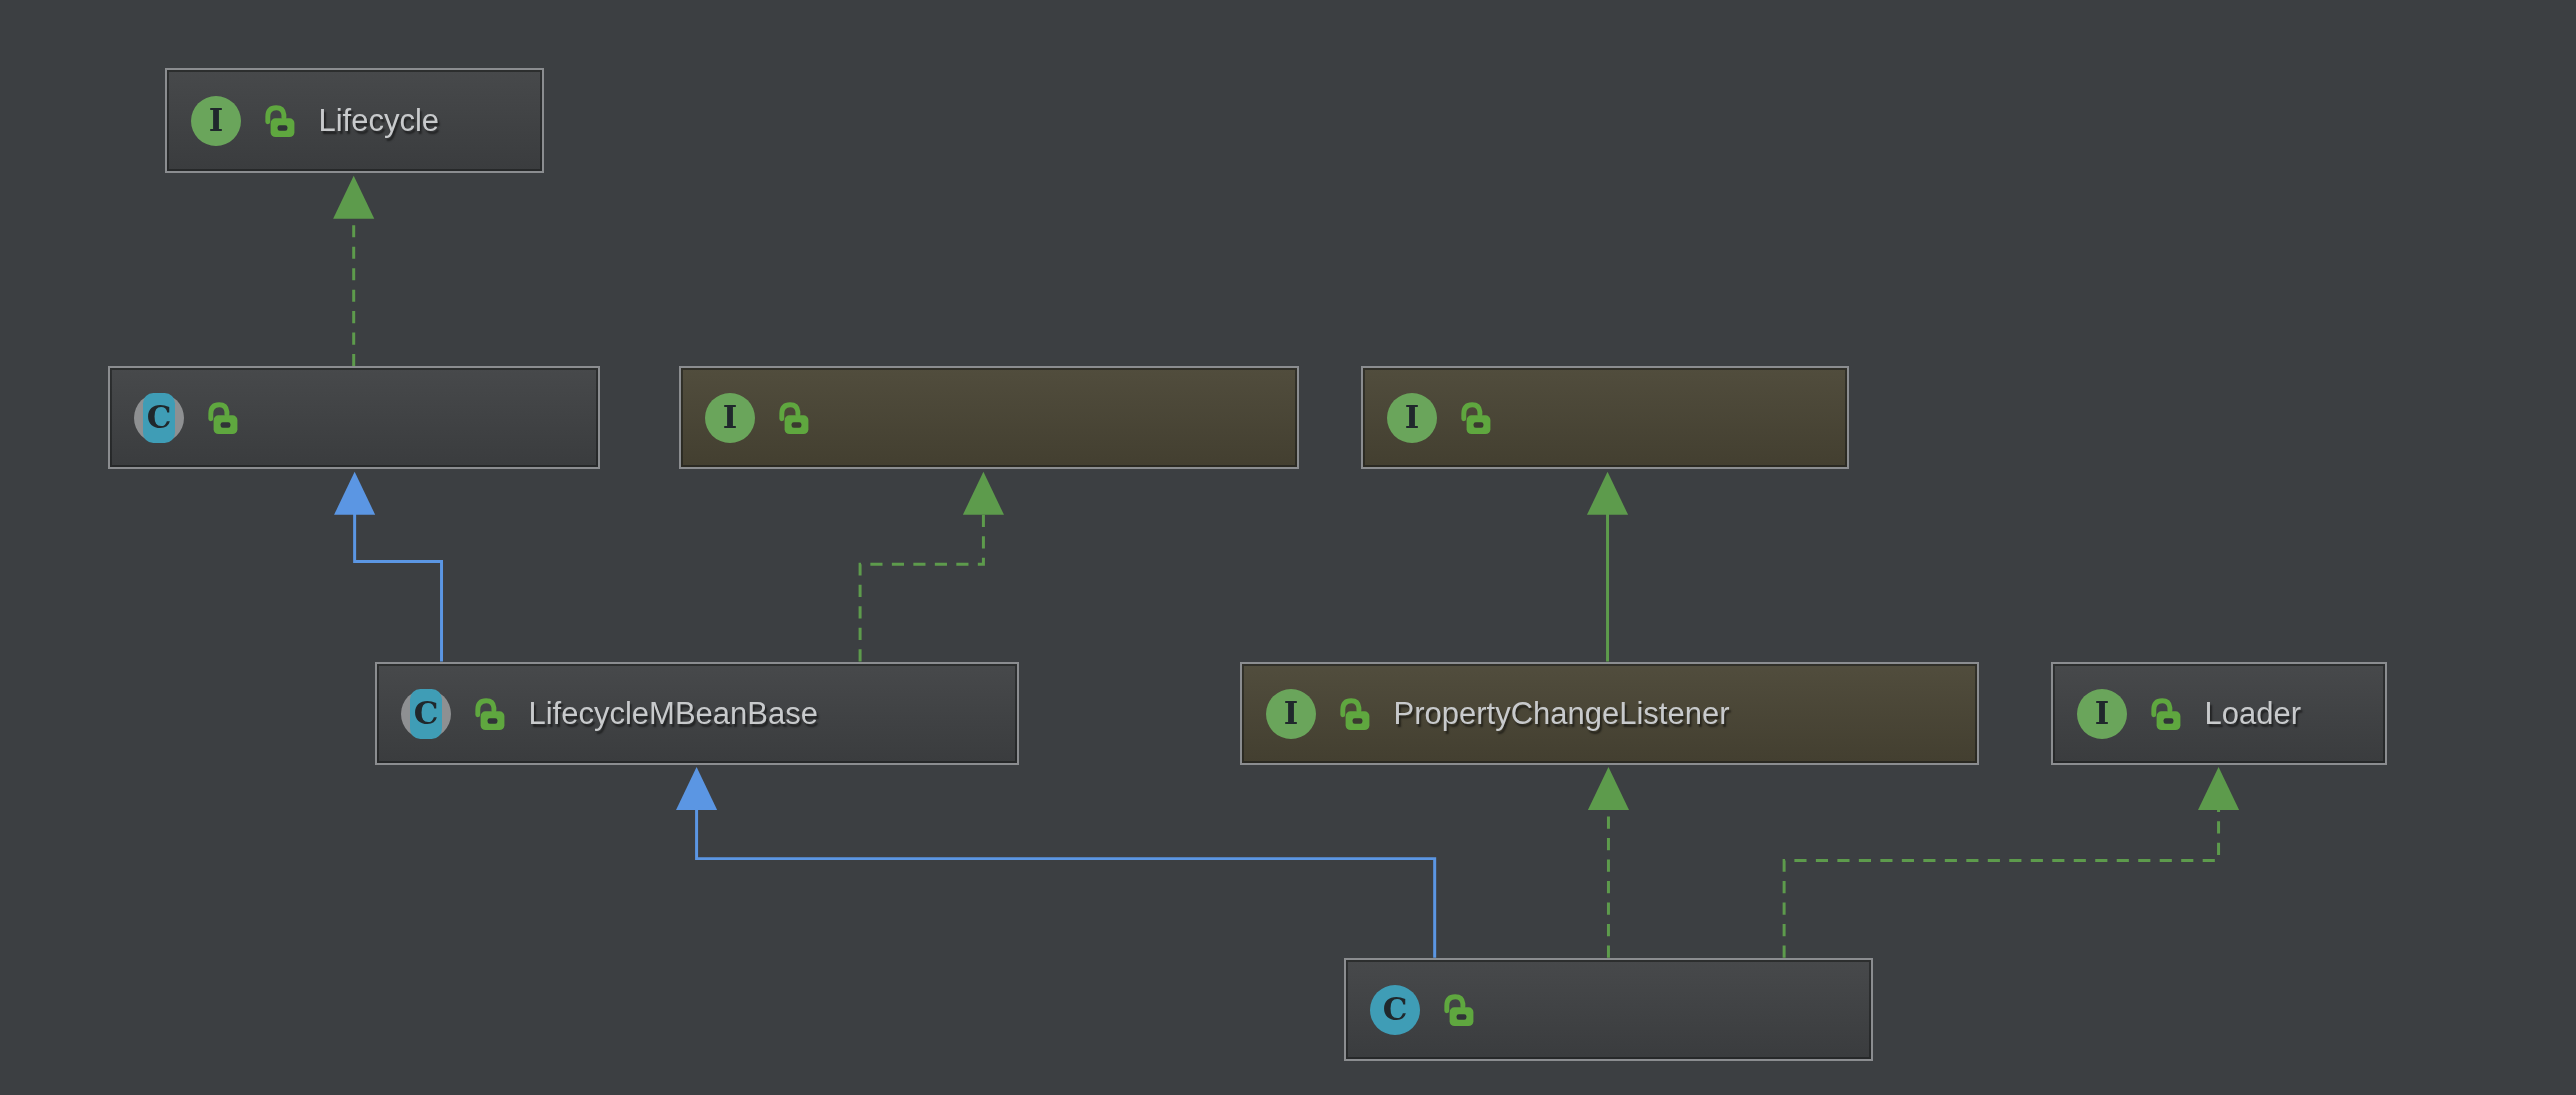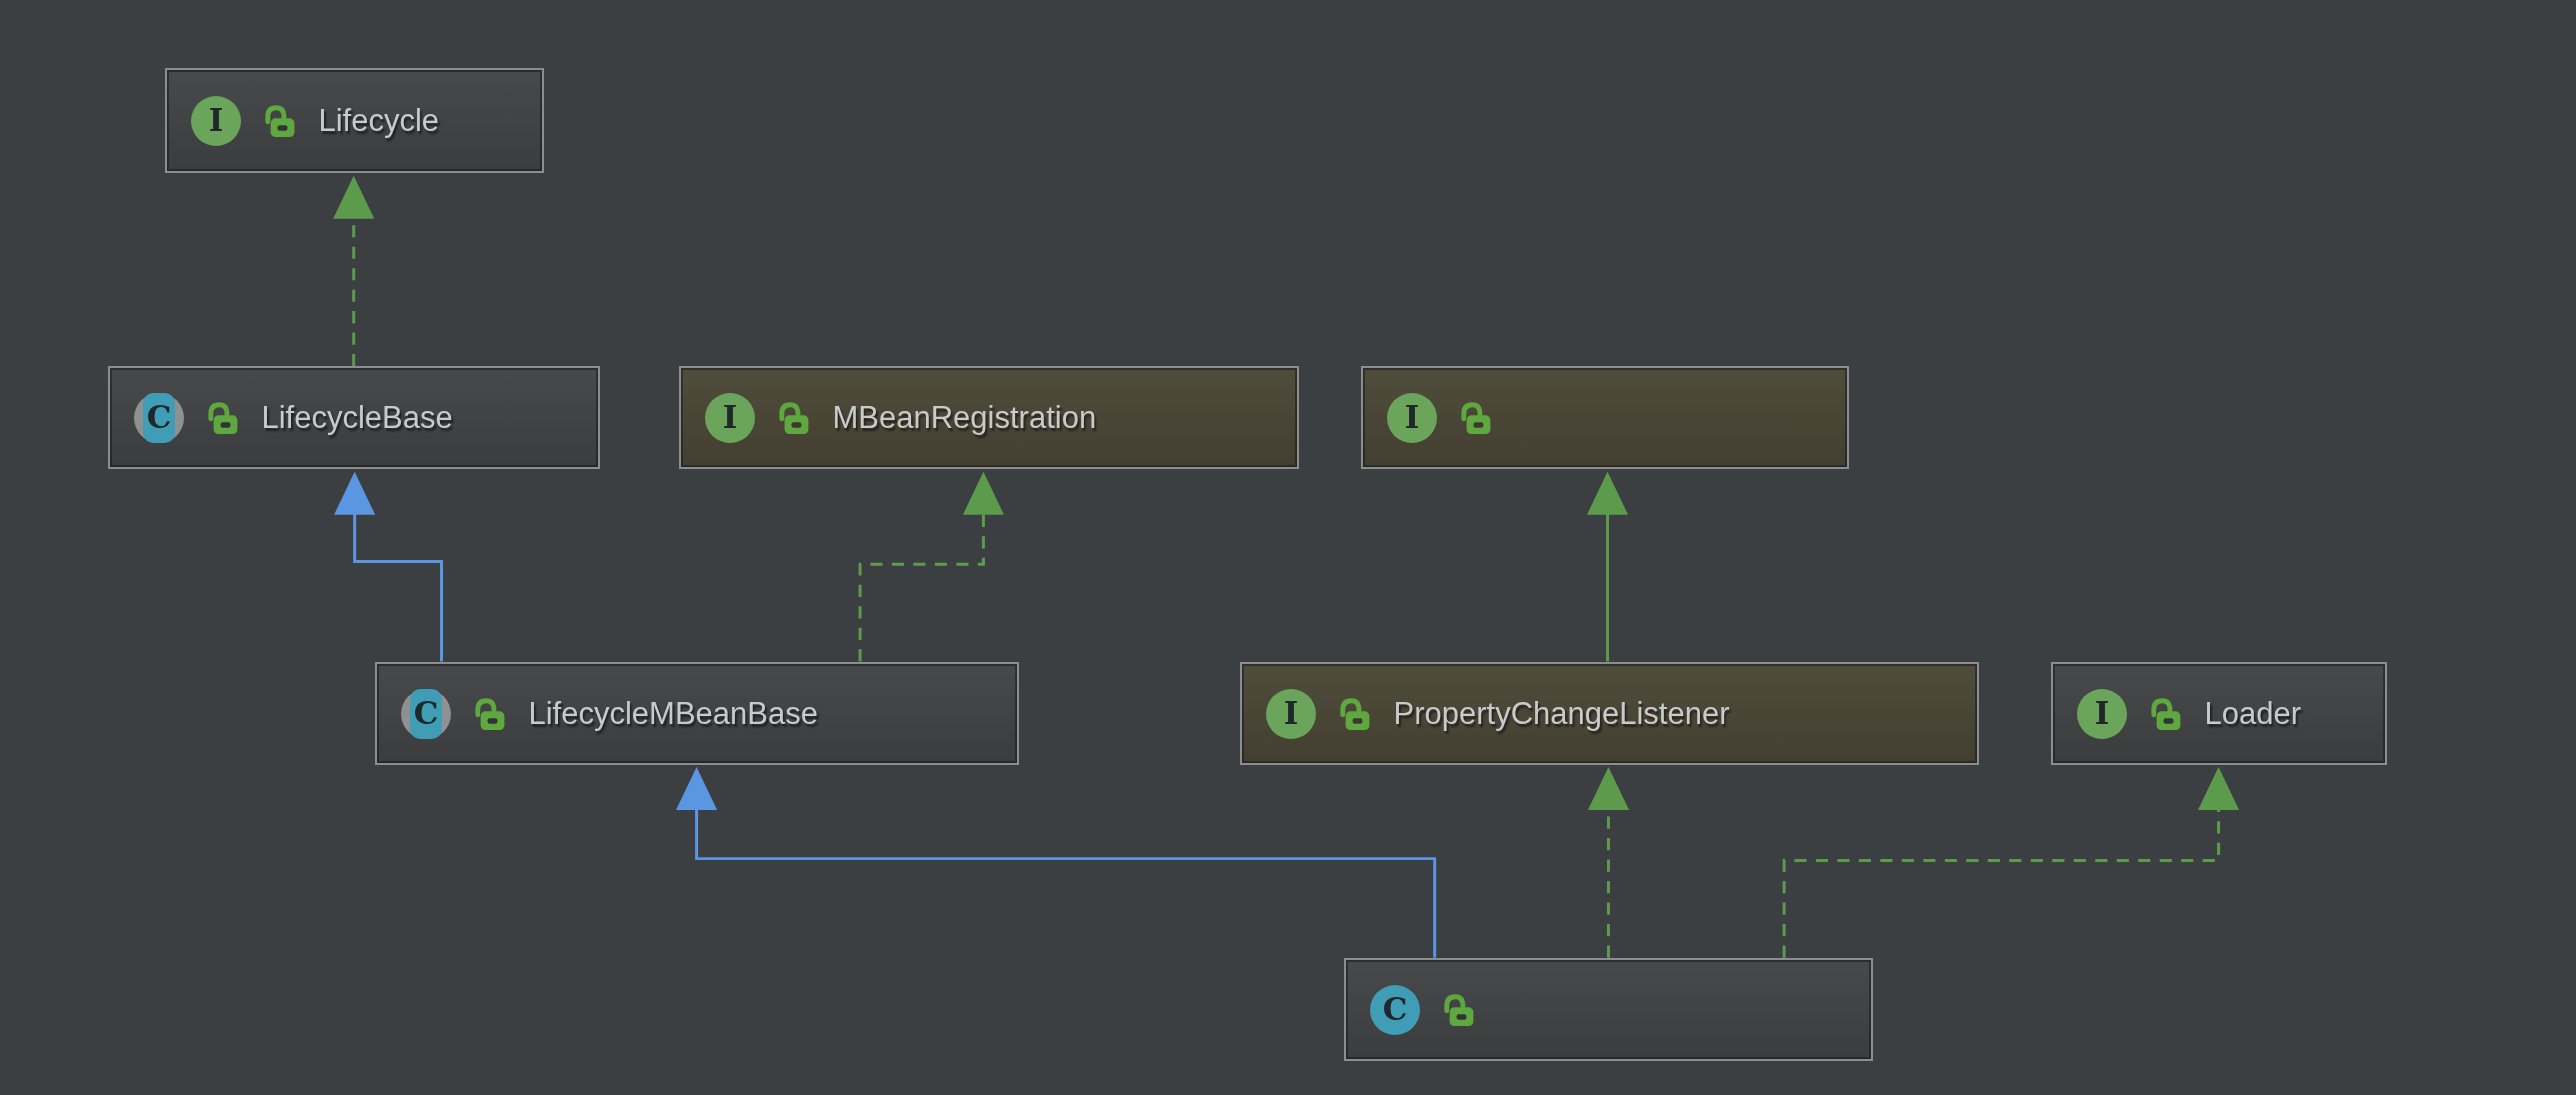--- a/index.html
+++ b/index.html
@@ -118,33 +118,31 @@
     <span class="circle abs">
       <span class="band">
           <span class="glyph">C</span>
         </span>
     </span>
     <svg class="lock" viewBox="0 0 60 60">
       <path d="M14 31 V24 Q14 11 26 11 Q36 11 37 21 V25" fill="none" stroke="#5fa73f" stroke-width="7" stroke-linecap="round"></path>
       <rect x="18" y="26" width="34" height="27" rx="7" fill="#5fa73f"></rect>
       <rect x="28" y="36" width="14" height="8" rx="3" style="fill:#303437"></rect>
     </svg>
-    <span class="label">LifecycleBase</span>
   </div>
 
   <div class="node library" style="left: 679px; top: 366px; width: 620px; height: 103px;">
     <span class="circle iface">
       <span class="glyph">I</span>
     </span>
     <svg class="lock" viewBox="0 0 60 60">
       <path d="M14 31 V24 Q14 11 26 11 Q36 11 37 21 V25" fill="none" stroke="#5fa73f" stroke-width="7" stroke-linecap="round"></path>
       <rect x="18" y="26" width="34" height="27" rx="7" fill="#5fa73f"></rect>
       <rect x="28" y="36" width="14" height="8" rx="3" style="fill:#3a3a2f"></rect>
     </svg>
-    <span class="label">MBeanRegistration</span>
   </div>
 
   <div class="node library" style="left: 1361px; top: 366px; width: 488px; height: 103px;">
     <span class="circle iface">
       <span class="glyph">I</span>
     </span>
     <svg class="lock" viewBox="0 0 60 60">
       <path d="M14 31 V24 Q14 11 26 11 Q36 11 37 21 V25" fill="none" stroke="#5fa73f" stroke-width="7" stroke-linecap="round"></path>
       <rect x="18" y="26" width="34" height="27" rx="7" fill="#5fa73f"></rect>
       <rect x="28" y="36" width="14" height="8" rx="3" style="fill:#3a3a2f"></rect>

